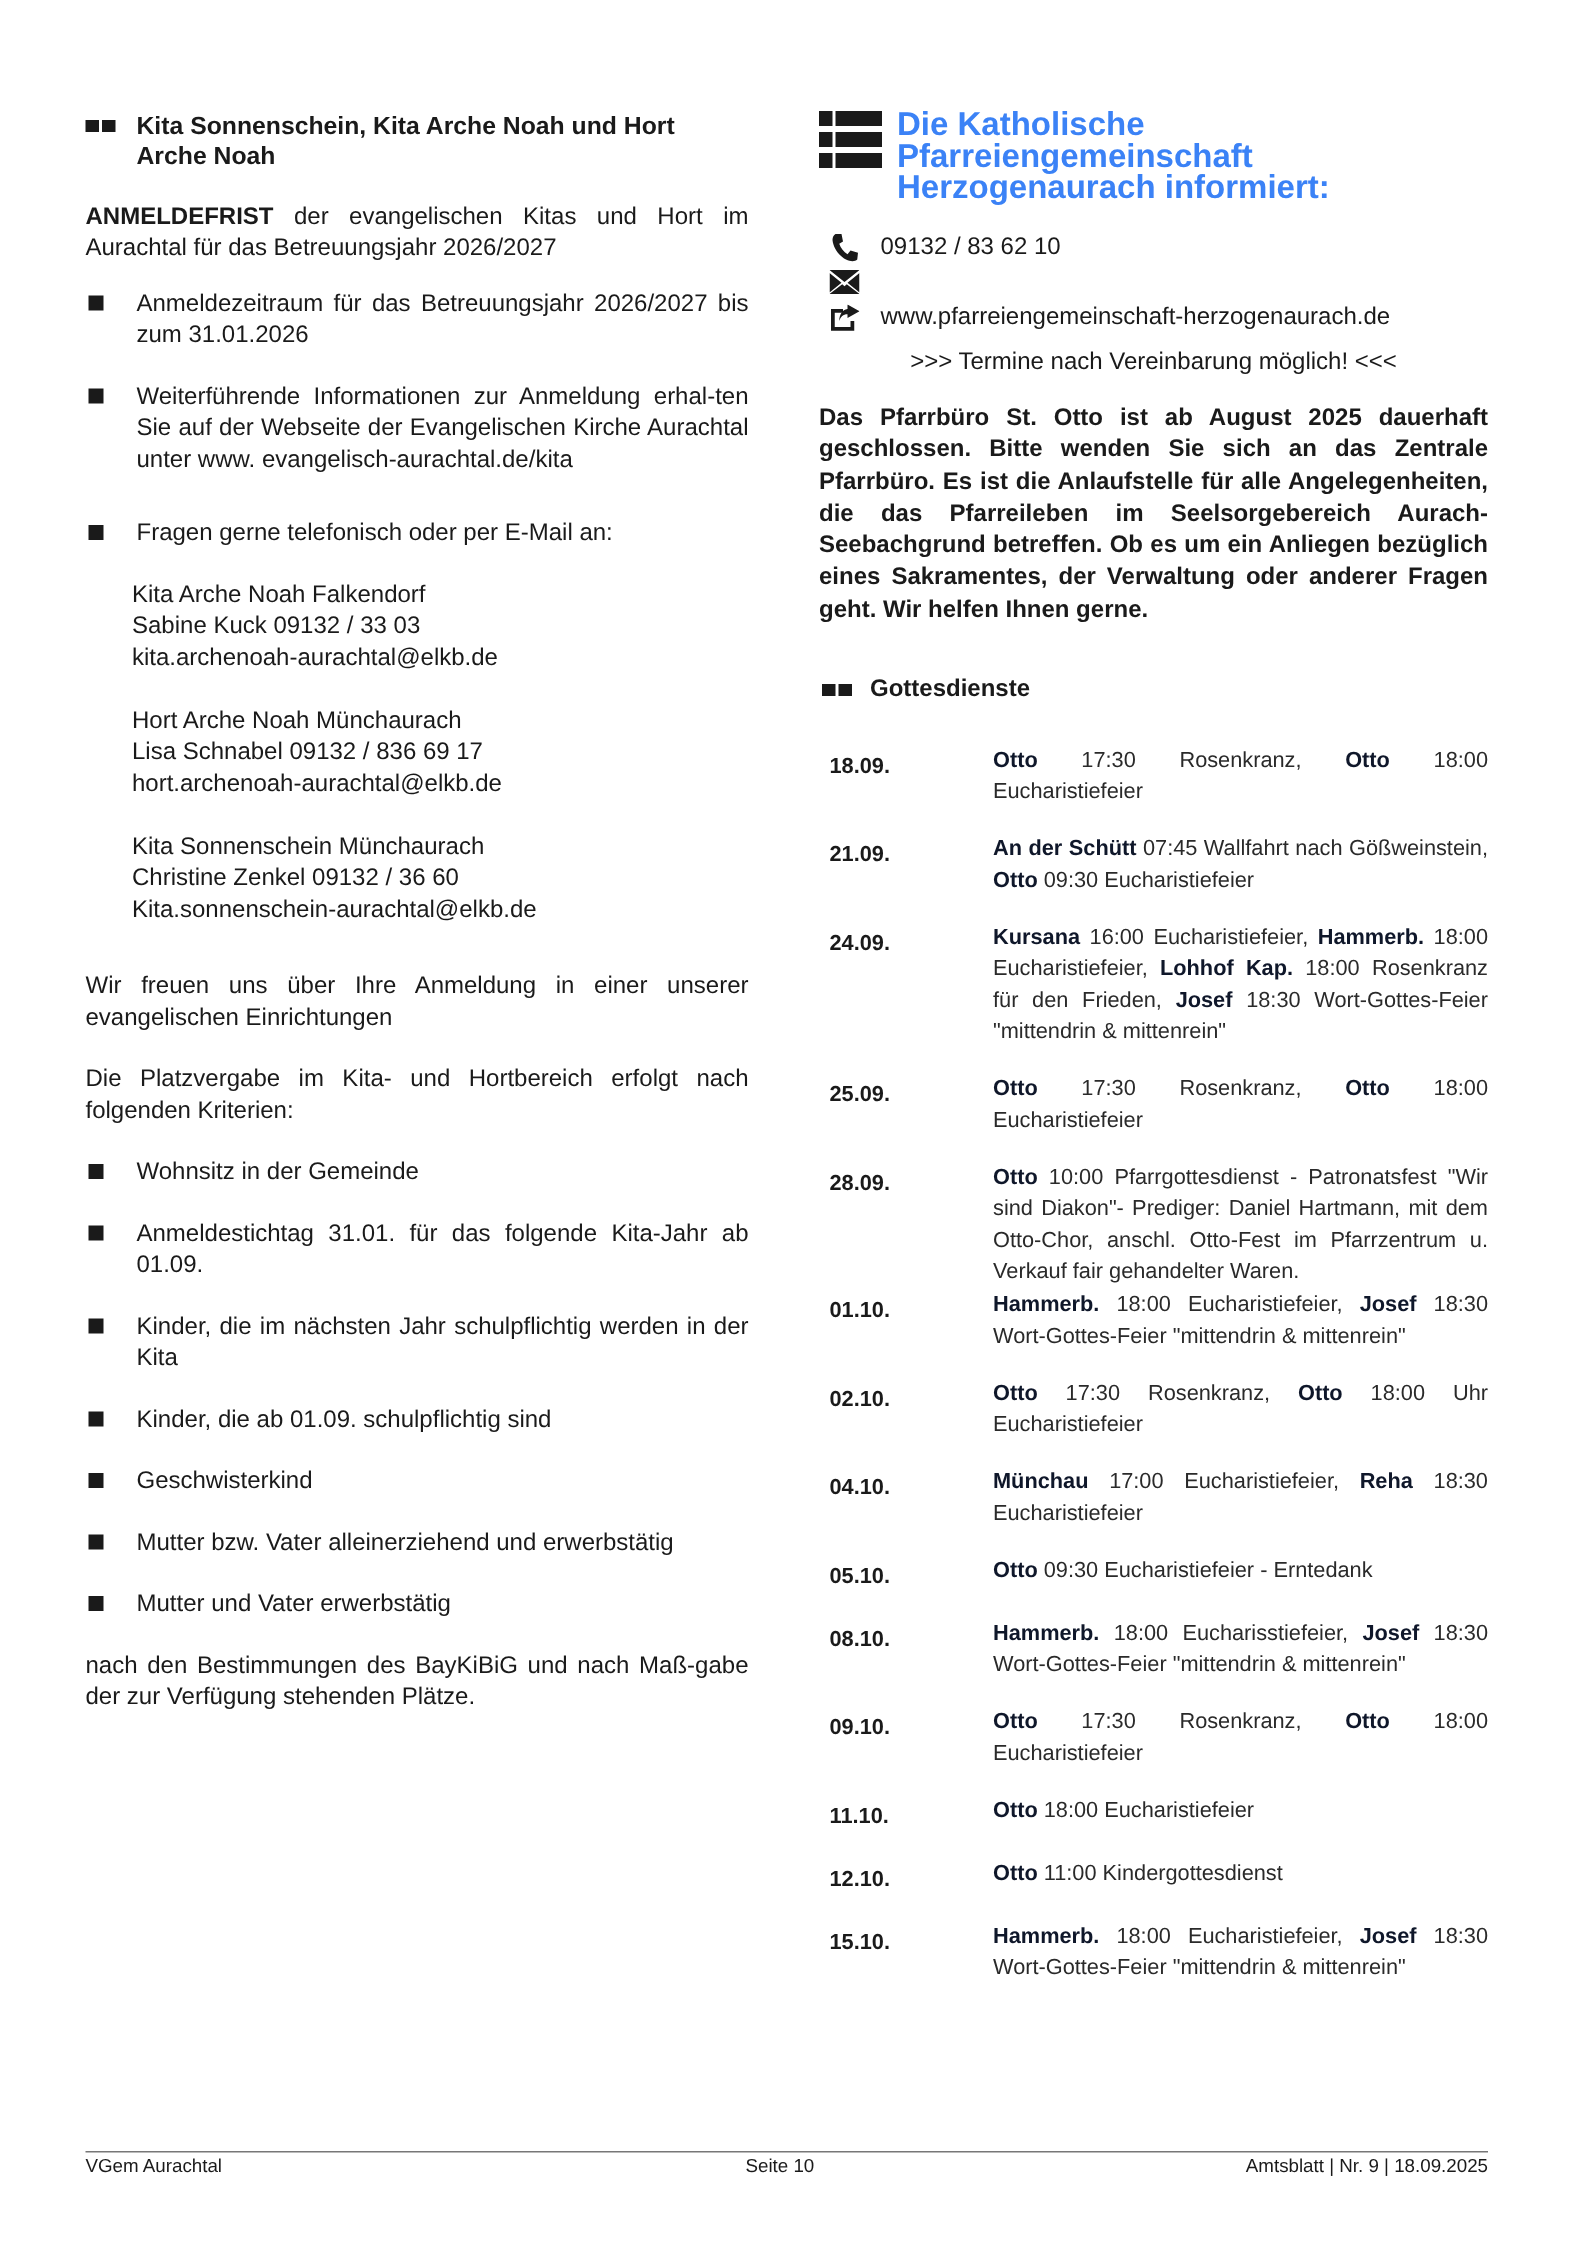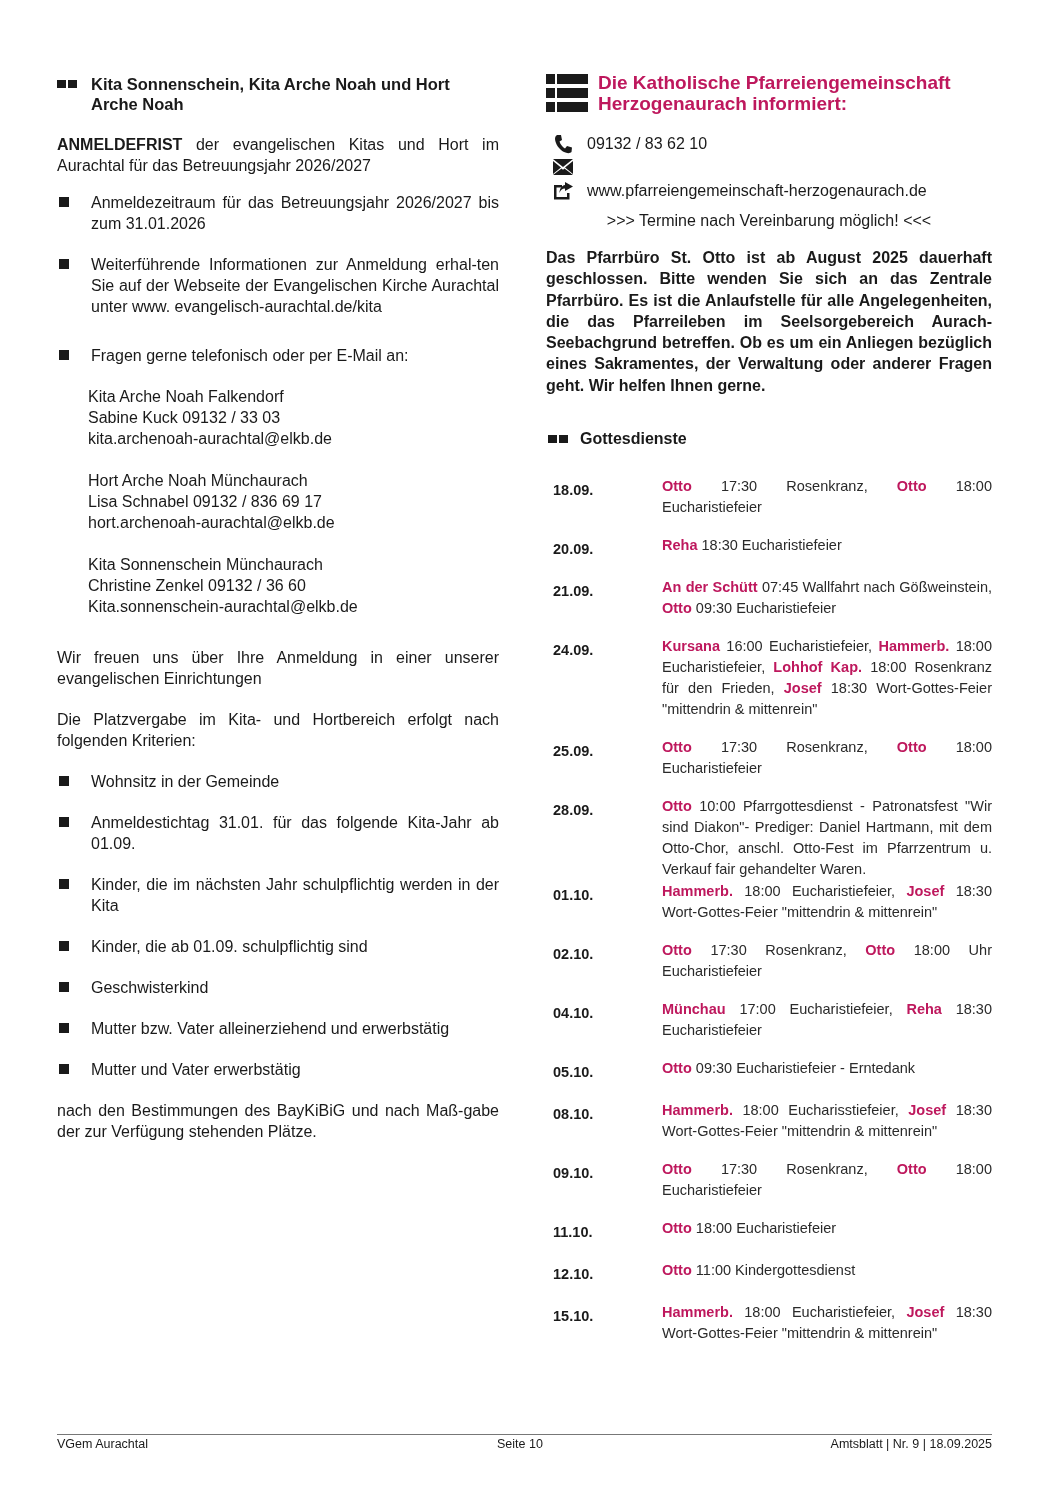--- a/index.html
+++ b/index.html
@@ -16,31 +16,31 @@
 
     p.para { margin: 0; font-size: 16px; line-height: 21px; text-align: justify; }
     .bullet { display: flex; font-size: 16px; line-height: 21px; }
     .bullet .sq { flex: none; width: 10px; height: 10px; background: #1a1a1a; margin: 5px 22px 0 2px; }
     .bullet .txt { flex: 1; text-align: justify; }
     .contact { margin-left: 31px; font-size: 16px; line-height: 21px; }
     .contact div { white-space: nowrap; }
 
     .big-head { display: flex; align-items: flex-start; }
     .big-head .logo { flex: none; width: 42px; height: 39px; margin-right: 10px; margin-top: 2px; }
-    .big-head .title { font-size: 19px; font-weight: bold; line-height: 21px; color: #be185d; font-weight: 600; }
+    .big-head .title { font-size: 22px; font-weight: bold; line-height: 21px; color: #3b82f6; font-weight: 600; }
 
     .info-row { display: flex; align-items: center; font-size: 16px; line-height: 27px; }
     .info-row .ic { flex: none; width: 22px; height: 20px; margin-right: 13px; margin-left: 6px; display: flex; align-items: center; justify-content: center; }
     .centered { text-align: center; font-size: 16px; line-height: 21px; }
     .bold-para { margin: 0; font-size: 16px; line-height: 21.3px; font-weight: bold; text-align: justify; }
 
     .svc { display: flex; font-size: 14.5px; line-height: 21px; gap: 16px; }
     .svc .date { flex: none; width: 93px; font-weight: bold; padding-left: 7px; padding-top: 4px; }
     .svc .desc { flex: 1; text-align: justify; color: #2a2a2a; }
-    .svc .desc b { color: #be185d; }
+    .svc .desc b { color: #0f172a; }
 
     .footer-line { position: absolute; left: 57px; top: 1434px; width: 935px; height: 1px; background: #777; }
     .footer { position: absolute; left: 57px; top: 1437px; width: 935px; font-size: 12.5px; display: flex; justify-content: space-between; color: #1a1a1a; }
     .footer .mid { position: absolute; left: 440px; }
   </style>
 </head>
 <body>
 
 <div class="col-left">
   <div class="sec-head">
@@ -171,24 +171,20 @@
       </span>
     <span>Gottesdienste</span>
   </div>
 
   <div id="services" style="margin-top:27px;">
       <div class="svc" style="margin-top: 0px;">
         <div class="date">18.09.</div>
         <div class="desc"><b>Otto</b><span> 17:30 Rosenkranz, </span><b>Otto</b><span> 18:00 Eucharistiefeier</span></div>
       </div>
       <div class="svc" style="margin-top: 17px;">
-        <div class="date">20.09.</div>
-        <div class="desc"><b>Reha</b><span> 18:30 Eucharistiefeier</span></div>
-      </div>
-      <div class="svc" style="margin-top: 17px;">
         <div class="date">21.09.</div>
         <div class="desc"><b>An der Schütt</b><span> 07:45 Wallfahrt nach Gößweinstein, </span><b>Otto</b><span> 09:30 Eucharistiefeier</span></div>
       </div>
       <div class="svc" style="margin-top: 17px;">
         <div class="date">24.09.</div>
         <div class="desc"><b>Kursana</b><span> 16:00 Eucharistiefeier, </span><b>Hammerb.</b><span> 18:00 Eucharistiefeier, </span><b>Lohhof Kap.</b><span> 18:00 Rosenkranz für den Frieden, </span><b>Josef</b><span> 18:30 Wort-Gottes-Feier "mittendrin &amp; mittenrein"</span></div>
       </div>
       <div class="svc" style="margin-top: 17px;">
         <div class="date">25.09.</div>
         <div class="desc"><b>Otto</b><span> 17:30 Rosenkranz, </span><b>Otto</b><span> 18:00 Eucharistiefeier</span></div>

